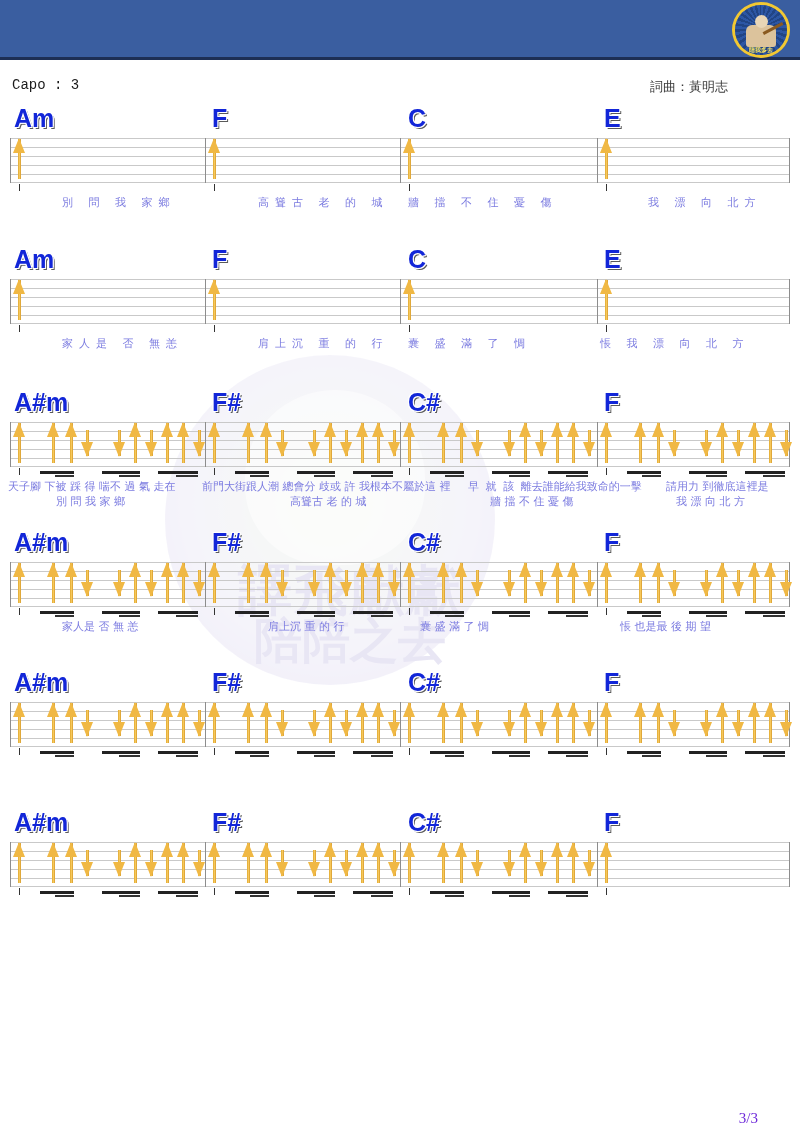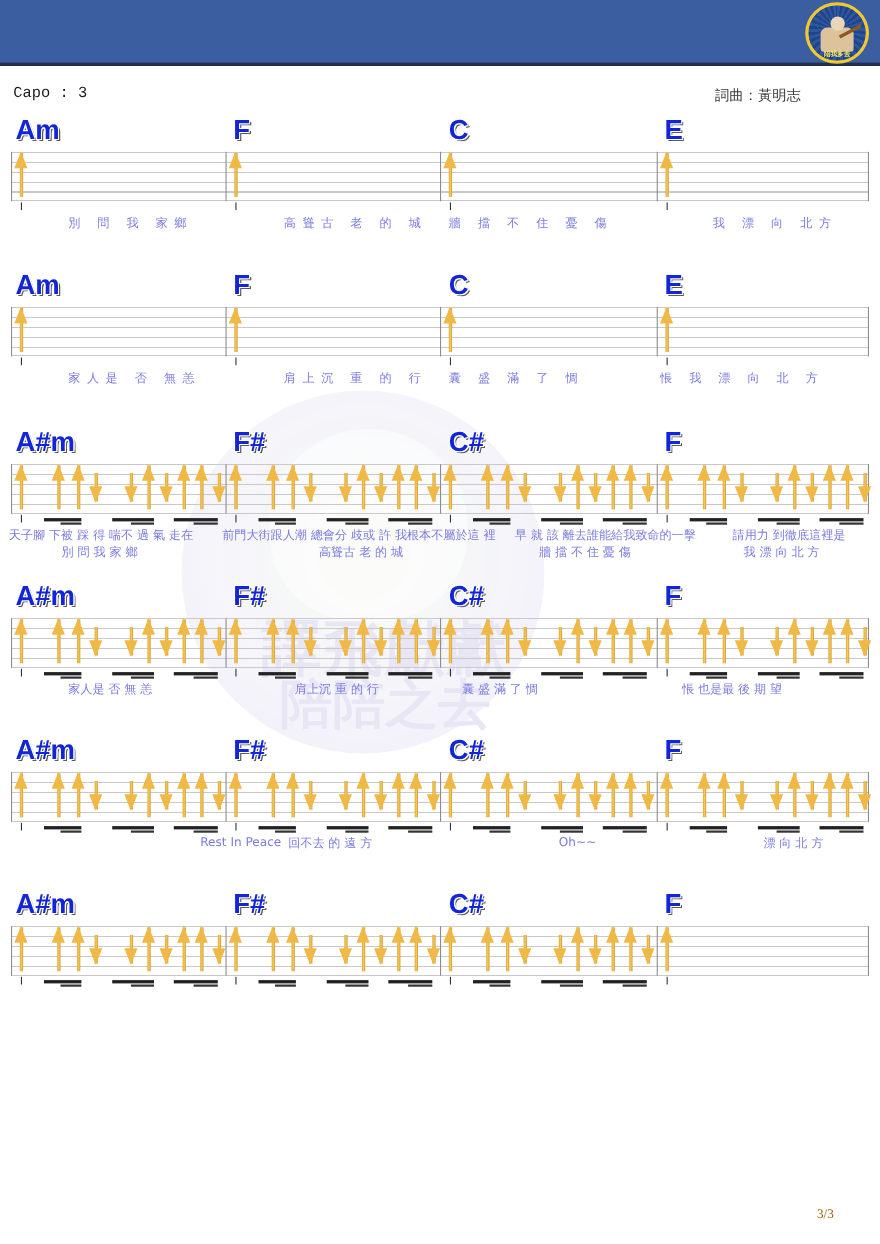--- a/index.html
+++ b/index.html
@@ -159,22 +159,22 @@
   
   .lyricline { position:relative; height:15px; margin-left:0; width:632px; }
   .lyr {
     position:absolute; top:0; font-size:11px; color:#7b7be0;
     white-space:nowrap; font-family:"DejaVu Sans","Liberation Sans",sans-serif;
   }
   .lyr.sparse { letter-spacing:6px; }
   .lyr.tight { font-size:11px;text-align:center; }
 
   .footer {
-    position:absolute; right:42px; bottom:20px;
-    font-size:12px; color:#a16207;
+    position:absolute; right:42px; bottom:4px;
+    font-size:15px; color:#6d28d9;
     font-family:"Liberation Serif","DejaVu Serif",serif;
   }
 </style>
 </head>
 <body>
 
 <div class="header">
   <div class="logo">
     <div class="logo-rays"></div>
     <div class="logo-guitar"></div>
@@ -483,21 +483,21 @@
         <div class="beam" style="left: 617px; width: 34px;"></div>
         <div class="beam thin" style="left: 632px; width: 19px;"></div>
         <div class="beam" style="left: 679px; width: 38px;"></div>
         <div class="beam thin" style="left: 696px; width: 21px;"></div>
         <div class="beam" style="left: 735px; width: 40px;"></div>
         <div class="beam thin" style="left: 753px; width: 22px;"></div>
       </div>
       <div class="lyricline">
         <div class="lyr tight" style="left: 8px;">天子腳  下被  踩  得  喘不  過    氣  走在</div>
         <div class="lyr tight" style="left: 202px;">前門大街跟人潮     總會分    歧或  許  我根本不屬於這  裡</div>
-        <div class="lyr tight" style="left: 468px;">早  就  該  離去誰能給我致命的一擊</div>
+        <div class="lyr tight" style="left: 468px; font-family: Liberation Mono, monospace;">早  就  該  離去誰能給我致命的一擊</div>
         <div class="lyr tight" style="left: 666px;">請用力    到徹底這裡是</div>
       </div>
       <div class="lyricline">
         <div class="lyr tight" style="left: 56px;">別     問     我     家     鄉</div>
         <div class="lyr tight" style="left: 290px;">高聳古    老    的    城</div>
         <div class="lyr tight" style="left: 490px;">牆       擋    不    住    憂    傷</div>
         <div class="lyr tight" style="left: 676px;">我    漂    向    北    方</div>
       </div>
     </div>
     <div class="system" style="top: 528px;">
@@ -908,26 +908,20 @@
         <div class="beam" style="left: 538px; width: 40px;"></div>
         <div class="beam thin" style="left: 556px; width: 22px;"></div>
         <div class="tick" style="left: 596px;"></div>
         <div class="beam" style="left: 617px; width: 34px;"></div>
         <div class="beam thin" style="left: 632px; width: 19px;"></div>
         <div class="beam" style="left: 679px; width: 38px;"></div>
         <div class="beam thin" style="left: 696px; width: 21px;"></div>
         <div class="beam" style="left: 735px; width: 40px;"></div>
         <div class="beam thin" style="left: 753px; width: 22px;"></div>
       </div>
-      <div class="lyricline">
-        <div class="lyr tight" style="left: 182px;">Rest  In  Peace</div>
-        <div class="lyr tight" style="left: 262px;">回不去   的    遠  方</div>
-        <div class="lyr tight" style="left: 508px;">Oh~~</div>
-        <div class="lyr tight" style="left: 694px;">漂    向    北    方</div>
-      </div>
       <div class="lyricline"></div>
     </div>
     <div class="system" style="top: 808px;">
       <div class="chordrow">
         <div class="chord" style="left: 14px;">A#m</div>
         <div class="chord" style="left: 212px;">F#</div>
         <div class="chord" style="left: 408px;">C#</div>
         <div class="chord" style="left: 604px;">F</div>
       </div>
       <div class="staff">

